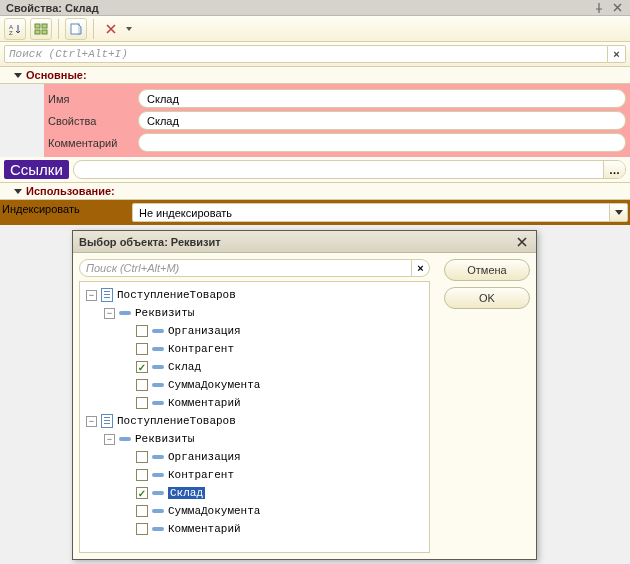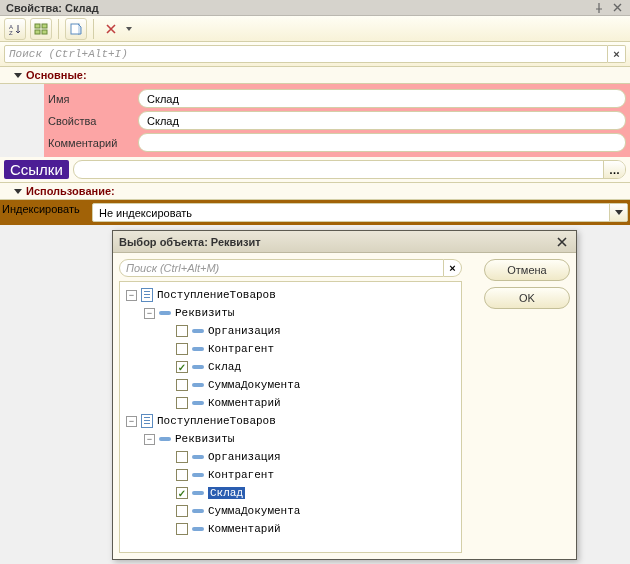--- a/index.html
+++ b/index.html
@@ -96,52 +96,52 @@
   .linksfld .ell {
     margin-left:auto; width:22px; height:100%;
     border-left:1px solid #d4cfa8;
     display:flex; align-items:center; justify-content:center;
     background:linear-gradient(#fff,#f3edd0); cursor:pointer; font-weight:bold;
   }
   .indexrow { display:flex; padding:3px 2px; background:#a16207;}
   .indexrow .lbl { width:90px; }
   .indexfld {
     flex:1; height:19px; border:1px solid #d4cfa8; background:#fff;
-    border-radius:2px; display:flex; align-items:center; padding:0 0 0 6px;
+    border-radius:2px; display:flex; align-items:center; padding:0 0 0 6px;margin-left:40px;
   }
   .indexfld .dd {
     margin-left:auto; width:18px; height:100%;
     border-left:1px solid #d4cfa8;
     background:linear-gradient(#fff,#f3edd0);
     display:flex; align-items:center; justify-content:center; cursor:pointer;
   }
   .indexfld .dd .tri2 {
     width:0;height:0;border-left:4px solid transparent;border-right:4px solid transparent;
     border-top:5px solid #333;
   }
 
   
   .dialog {
     position:absolute; left:72px; top:230px; width:465px; height:330px;
     background:#fefbf0;
     border:1px solid #5d5b52;
     box-shadow:2px 2px 6px rgba(0,0,0,0.25);
-    display:flex; flex-direction:column;margin-left:40px;
+    display:flex; flex-direction:column;
   }
   .dlgtitle {
     height:22px; background:linear-gradient(#eae6d8,#d9d4c0);
     border-bottom:1px solid #bdb89f;
     display:flex; align-items:center; padding:0 6px; font-weight:bold; color:#333;
   }
   .dlgtitle .spacer{flex:1;}
   .dlgtitle .xbtn{
     width:16px;height:16px;display:flex;align-items:center;justify-content:center;
     font-weight:bold;color:#333;cursor:pointer;
   }
-  .dlgbody { display:flex; flex:1; padding:6px; gap:22px; overflow:hidden;}
+  .dlgbody { display:flex; flex:1; padding:6px; gap:14px; overflow:hidden;}
   .dlgleft { flex:1; display:flex; flex-direction:column; }
   .dlgsearch {
     display:flex; margin-bottom:4px;
   }
   .dlgsearch .inp {
     flex:1; height:18px; border:1px solid #d4cfa8; border-radius:9px 0 0 9px;
     background:#fff; color:#999; font-style:italic; display:flex; align-items:center;
     padding:0 6px;
   }
   .dlgsearch .clr {

